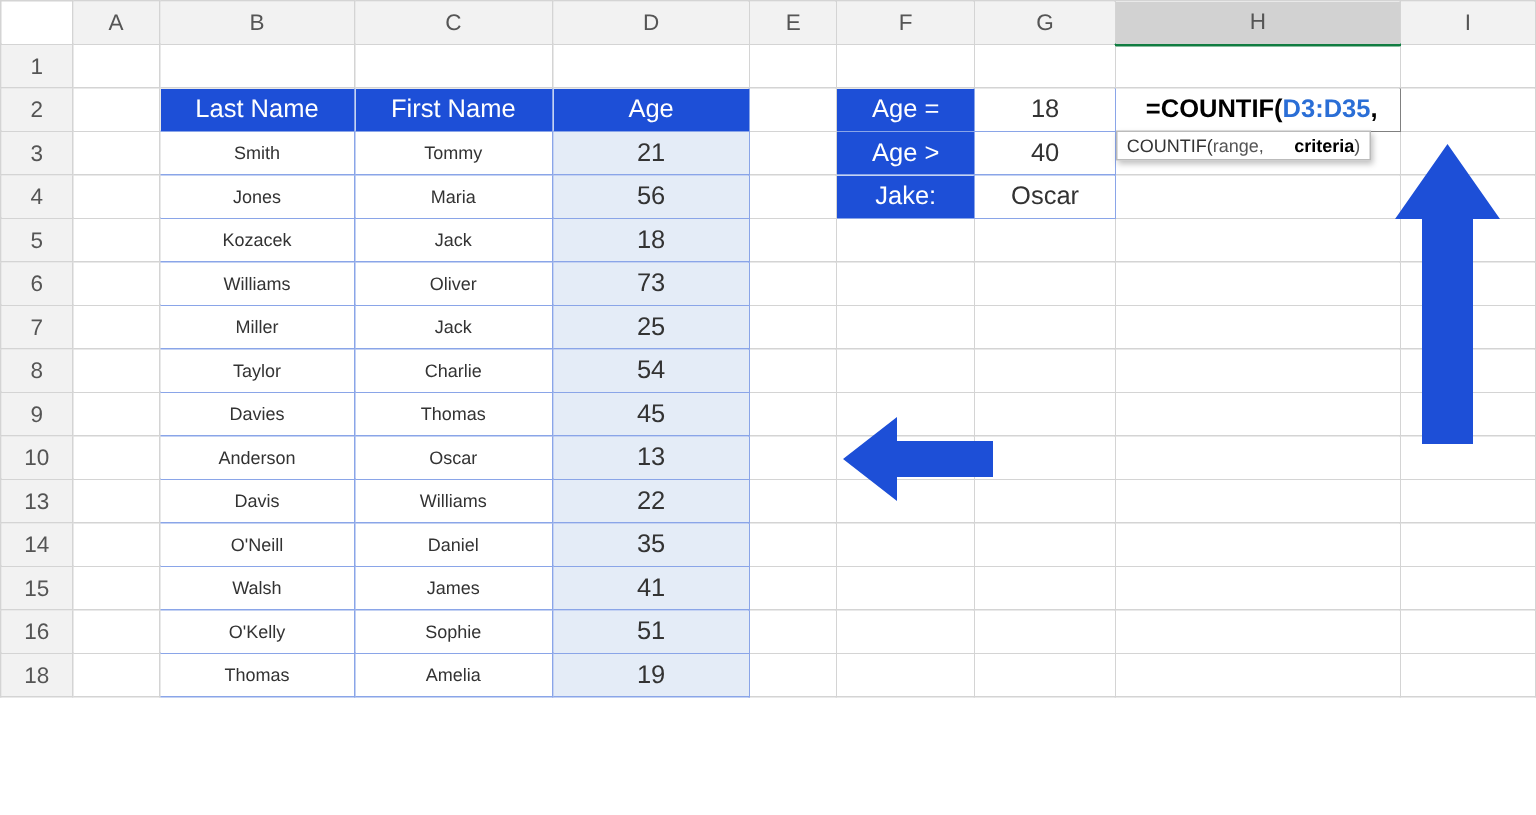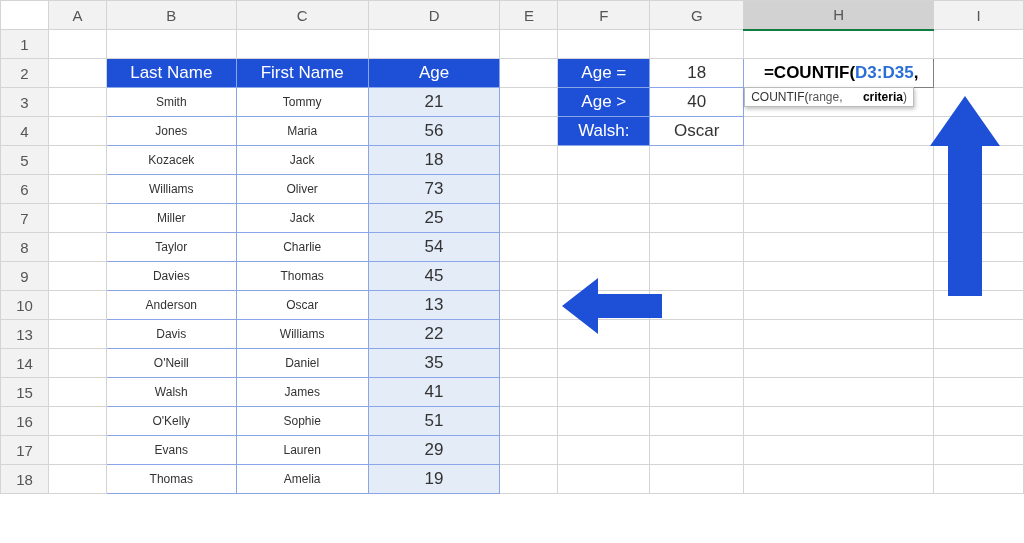--- a/index.html
+++ b/index.html
@@ -195,21 +195,21 @@
         <td class="cH"></td>
         <td class="cI"></td>
       </tr>
       <tr>
         <td class="rowhead">4</td>
         <td class="cA"></td>
         <td class="cB data-last">Jones</td>
         <td class="cC data-first">Maria</td>
         <td class="cD data-age">56</td>
         <td class="cE"></td>
-        <td class="cF th-blue">Walsh:</td>
+        <td class="cF th-blue">Jake:</td>
         <td class="cG crit-val">Oscar</td>
         <td class="cH"></td>
         <td class="cI"></td>
       </tr>
       <tr>
         <td class="rowhead">5</td>
         <td class="cA"></td>
         <td class="cB data-last">Kozacek</td>
         <td class="cC data-first">Jack</td>
         <td class="cD data-age">18</td>
@@ -321,32 +321,20 @@
         <td class="cB data-last">O'Kelly</td>
         <td class="cC data-first">Sophie</td>
         <td class="cD data-age">51</td>
         <td class="cE"></td>
         <td class="cF"></td>
         <td class="cG"></td>
         <td class="cH"></td>
         <td class="cI"></td>
       </tr>
       <tr>
-        <td class="rowhead">17</td>
-        <td class="cA"></td>
-        <td class="cB data-last">Evans</td>
-        <td class="cC data-first">Lauren</td>
-        <td class="cD data-age">29</td>
-        <td class="cE"></td>
-        <td class="cF"></td>
-        <td class="cG"></td>
-        <td class="cH"></td>
-        <td class="cI"></td>
-      </tr>
-      <tr>
         <td class="rowhead">18</td>
         <td class="cA"></td>
         <td class="cB data-last">Thomas</td>
         <td class="cC data-first">Amelia</td>
         <td class="cD data-age">19</td>
         <td class="cE"></td>
         <td class="cF"></td>
         <td class="cG"></td>
         <td class="cH"></td>
         <td class="cI"></td>

